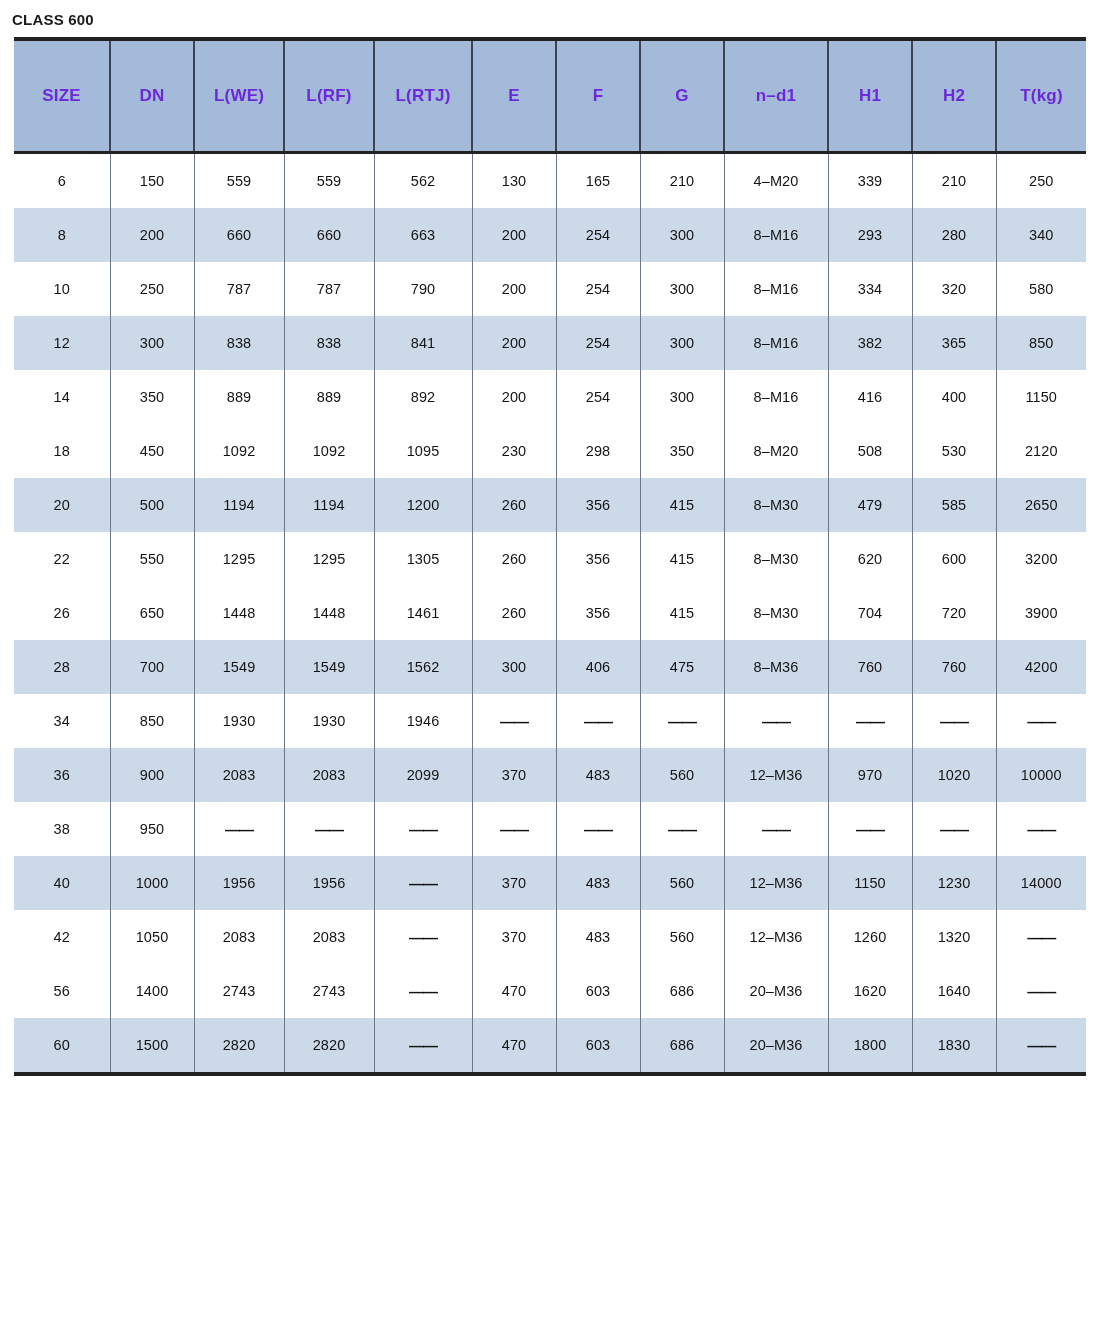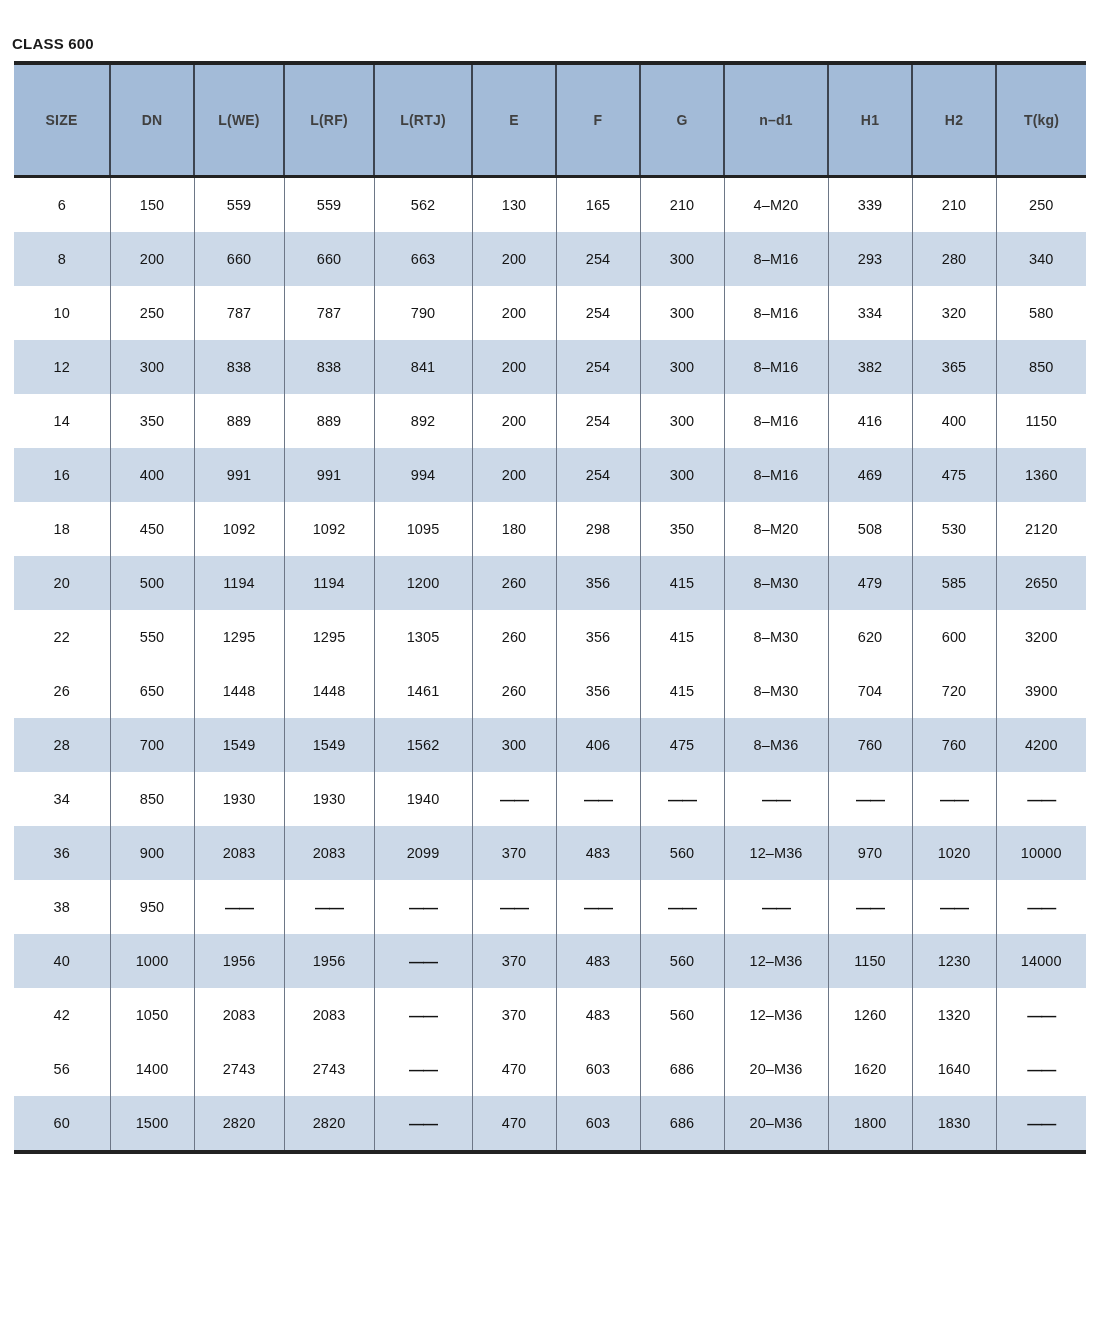--- a/index.html
+++ b/index.html
@@ -22,21 +22,20 @@
     padding: 0;
     position: relative;
   }
 
   .table-title {
     font-size: 15px;
     font-weight: bold;
     color: #1a1a1a;
     letter-spacing: 0.2px;
     padding: 11px 0 9px 12px;
-    margin-top: 24px;
   }
 
   .table-wrap {
     padding: 0 14px 0 14px;
   }
 
   table.spec {
     border-collapse: collapse;
     table-layout: fixed;
     width: 1072px;
@@ -53,25 +52,25 @@
   table.spec col.c-f      { width: 84px; }
   table.spec col.c-g      { width: 84px; }
   table.spec col.c-nd1    { width: 104px; }
   table.spec col.c-h1     { width: 84px; }
   table.spec col.c-h2     { width: 84px; }
   table.spec col.c-t      { width: 90px; }
 
   table.spec th {
     background: #a3bbd8;
     height: 108px;
-    font-size: 14px;
+    font-size: 17px;
     font-weight: bold;
     text-align: center;
     vertical-align: middle;
-    color: #404040;
+    color: #6d28d9;
     border-right: 2px solid #3d4450;
     border-bottom: 3px solid #222222;
     letter-spacing: 0.2px;
   }
   table.spec th:last-child { border-right: none; }
 
   table.spec td {
     height: 52px;
     font-size: 14.5px;
     text-align: center;
@@ -195,41 +194,27 @@
             <td>889</td>
             <td>892</td>
             <td>200</td>
             <td>254</td>
             <td>300</td>
             <td>8–M16</td>
             <td>416</td>
             <td>400</td>
             <td>1150</td>
           </tr>
-          <tr class="row-shaded">
-            <td>16</td>
-            <td>400</td>
-            <td>991</td>
-            <td>991</td>
-            <td>994</td>
-            <td>200</td>
-            <td>254</td>
-            <td>300</td>
-            <td>8–M16</td>
-            <td>469</td>
-            <td>475</td>
-            <td>1360</td>
-          </tr>
           <tr class="row-plain">
             <td>18</td>
             <td>450</td>
             <td>1092</td>
             <td>1092</td>
             <td>1095</td>
-            <td>180</td>
+            <td>230</td>
             <td>298</td>
             <td>350</td>
             <td>8–M20</td>
             <td>508</td>
             <td>530</td>
             <td>2120</td>
           </tr>
           <tr class="row-shaded">
             <td>20</td>
             <td>500</td>
@@ -284,21 +269,21 @@
             <td>8–M36</td>
             <td>760</td>
             <td>760</td>
             <td>4200</td>
           </tr>
           <tr class="row-plain">
             <td>34</td>
             <td>850</td>
             <td>1930</td>
             <td>1930</td>
-            <td>1940</td>
+            <td>1946</td>
             <td><span class="dash">——</span></td>
             <td><span class="dash">——</span></td>
             <td><span class="dash">——</span></td>
             <td><span class="dash">——</span></td>
             <td><span class="dash">——</span></td>
             <td><span class="dash">——</span></td>
             <td><span class="dash">——</span></td>
           </tr>
           <tr class="row-shaded">
             <td>36</td>

